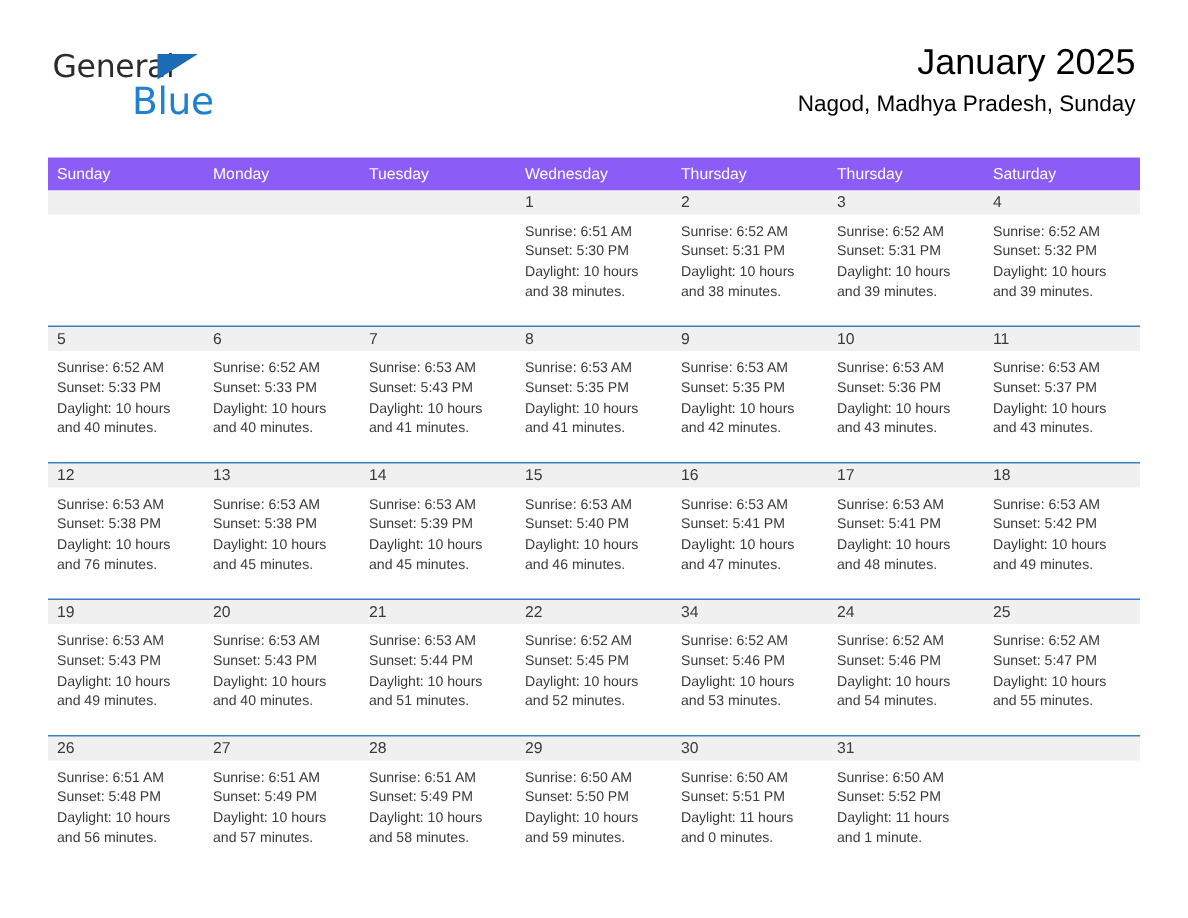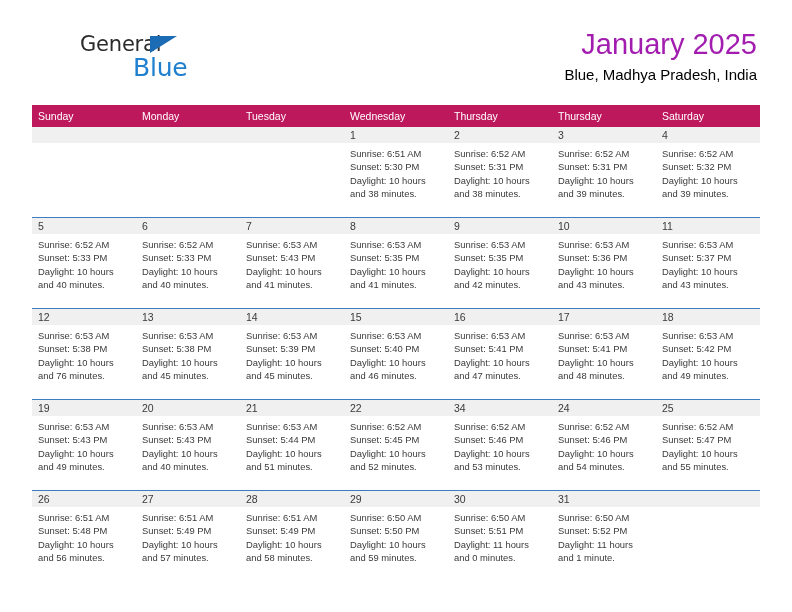--- a/index.html
+++ b/index.html
@@ -29,21 +29,20 @@
     top: 28px;
     right: 35px;
     height: 70px;
   }
   .logo {
     position: absolute;
     left: 0;
     top: 6px;
     width: 180px;
     height: 56px;
-    margin-left: 45px;
   }
   .logo-general {
     position: absolute;
     left: 0;
     top: 0;
     font-family: "DejaVu Sans", sans-serif;
     font-size: 21px;
     letter-spacing: -0.2px;
     color: #2b2b2b;
     line-height: 1;
@@ -68,23 +67,23 @@
     line-height: 1;
   }
 
   .title-block {
     position: absolute;
     right: 0;
     top: 0;
     text-align: right;
   }
   .month-title {
-    font-size: 29px;
+    font-size: 24px;
     font-weight: normal;
-    color: #a21caf;
+    color: #000000;
     line-height: 1.15;
     letter-spacing: 0px;
     white-space: nowrap;
   }
   .location-sub {
     margin-top: 5px;
     font-size: 15px;
     font-weight: normal;
     color: #000000;
     line-height: 1.15;
@@ -94,21 +93,21 @@
   
   .calendar {
     position: absolute;
     left: 32px;
     top: 105px;
     width: 728px;
     border-collapse: collapse;
     table-layout: fixed;
   }
   .calendar th {
-    background: #be185d;
+    background: #8b5cf6;
     color: #ffffff;
     font-size: 10.5px;
     font-weight: normal;
     text-align: left;
     padding: 5px 0 5px 6px;
     height: 11px;
     border: none;
   }
   .calendar td {
     vertical-align: top;
@@ -150,21 +149,21 @@
   <div class="header">
 
     <div class="logo">
       <span class="logo-general">General</span>
       <span class="logo-triangle"></span>
       <span class="logo-blue">Blue</span>
     </div>
 
     <div class="title-block">
       <div class="month-title">January 2025</div>
-      <div class="location-sub">Blue, Madhya Pradesh, India</div>
+      <div class="location-sub">Nagod, Madhya Pradesh, Sunday</div>
     </div>
 
   </div>
 
   <table class="calendar">
     <thead>
       <tr>
         <th>Sunday</th>
         <th>Monday</th>
         <th>Tuesday</th>

